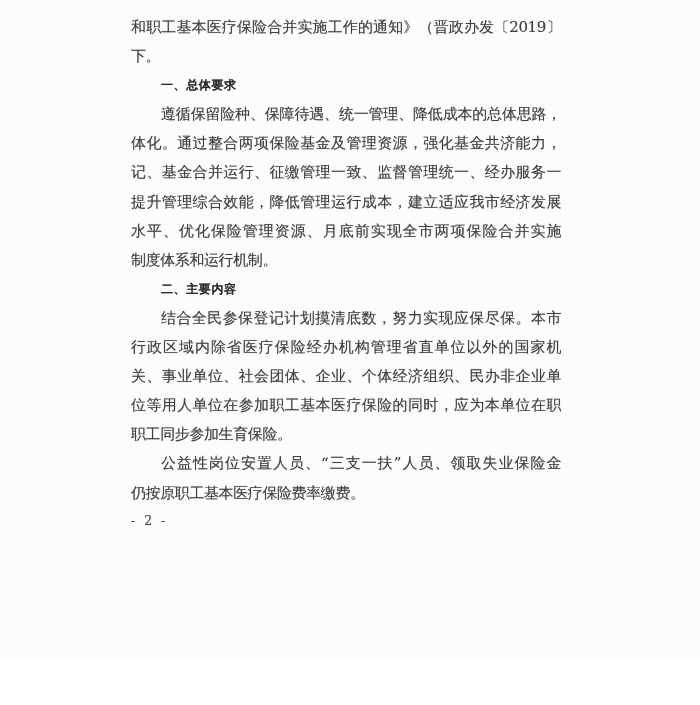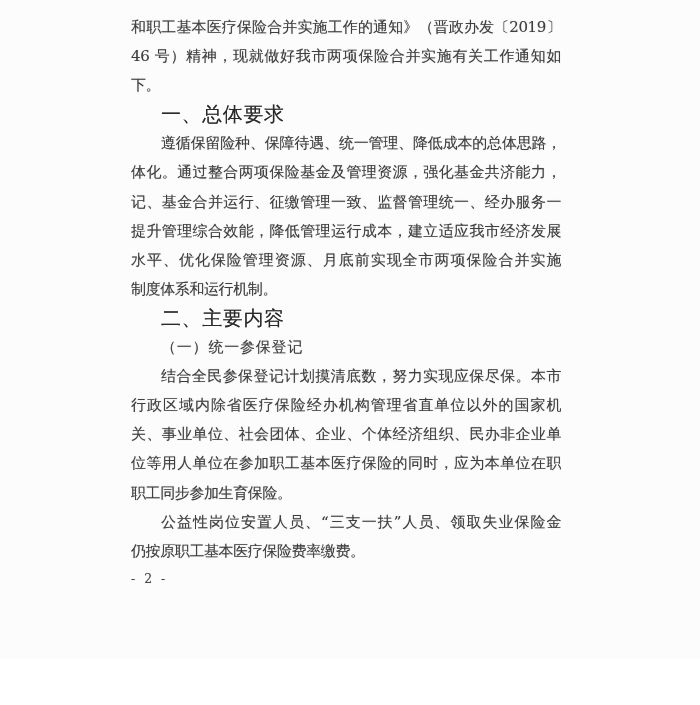--- a/index.html
+++ b/index.html
@@ -43,22 +43,22 @@
   .line.j {
     white-space: normal;
     text-align: justify;
     text-align-last: justify;
   }
   
   .line.in { text-indent: 30px; }
   
   .line.h {
     font-family: "DejaVu Sans", "Liberation Sans", sans-serif;
-    font-weight: normal;
-    font-size: 20px;
+    font-weight: bold;
+    font-size: 12px;
     letter-spacing: 0.6px;
     color: var(--heading);
     text-indent: 30px;
     text-shadow: 0 0 0.6px rgba(50,50,50,0.6);
   }
   
   .line.sub {
     text-indent: 30px;
     letter-spacing: 0.8px;
   }
@@ -69,31 +69,29 @@
     color: var(--pagenum);
     text-shadow: 0 0 0.8px rgba(90,90,90,0.5);
   }
 </style>
 </head>
 <body>
 
 <div class="page">
   <div class="text-block">
     <div class="line j">和职工基本医疗保险合并实施工作的通知》（晋政办发〔2019〕</div>
-    <div class="line j">46 号）精神，现就做好我市两项保险合并实施有关工作通知如</div>
     <div class="line">下。</div>
     <div class="line h">一、总体要求</div>
     <div class="line j in">遵循保留险种、保障待遇、统一管理、降低成本的总体思路，</div>
     <div class="line j">体化。通过整合两项保险基金及管理资源，强化基金共济能力，</div>
     <div class="line j">记、基金合并运行、征缴管理一致、监督管理统一、经办服务一</div>
     <div class="line j">提升管理综合效能，降低管理运行成本，建立适应我市经济发展</div>
     <div class="line j">水平、优化保险管理资源、月底前实现全市两项保险合并实施</div>
     <div class="line">制度体系和运行机制。</div>
     <div class="line h">二、主要内容</div>
-    <div class="line sub">（一）统一参保登记</div>
     <div class="line j in">结合全民参保登记计划摸清底数，努力实现应保尽保。本市</div>
     <div class="line j">行政区域内除省医疗保险经办机构管理省直单位以外的国家机</div>
     <div class="line j">关、事业单位、社会团体、企业、个体经济组织、民办非企业单</div>
     <div class="line j">位等用人单位在参加职工基本医疗保险的同时，应为本单位在职</div>
     <div class="line">职工同步参加生育保险。</div>
     <div class="line j in">公益性岗位安置人员、“三支一扶”人员、领取失业保险金</div>
     <div class="line">仍按原职工基本医疗保险费率缴费。</div>
     <div class="page-number">- 2 -</div>
   </div>
 </div>

